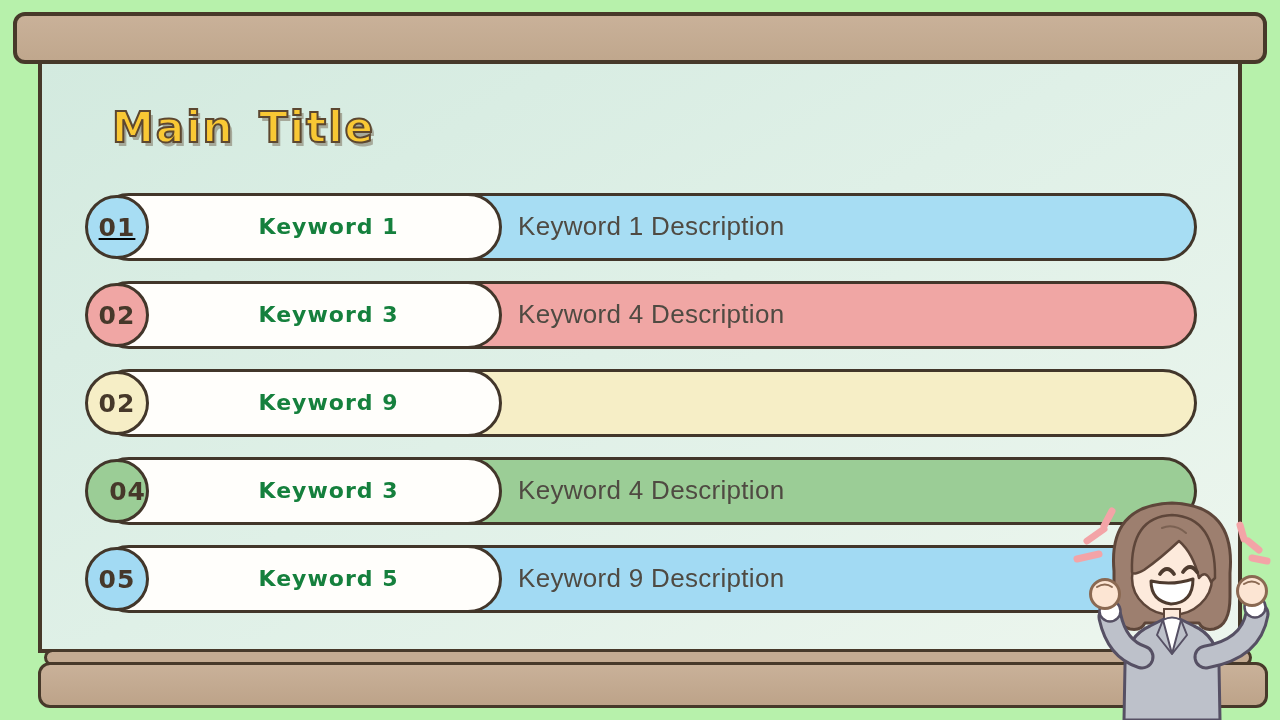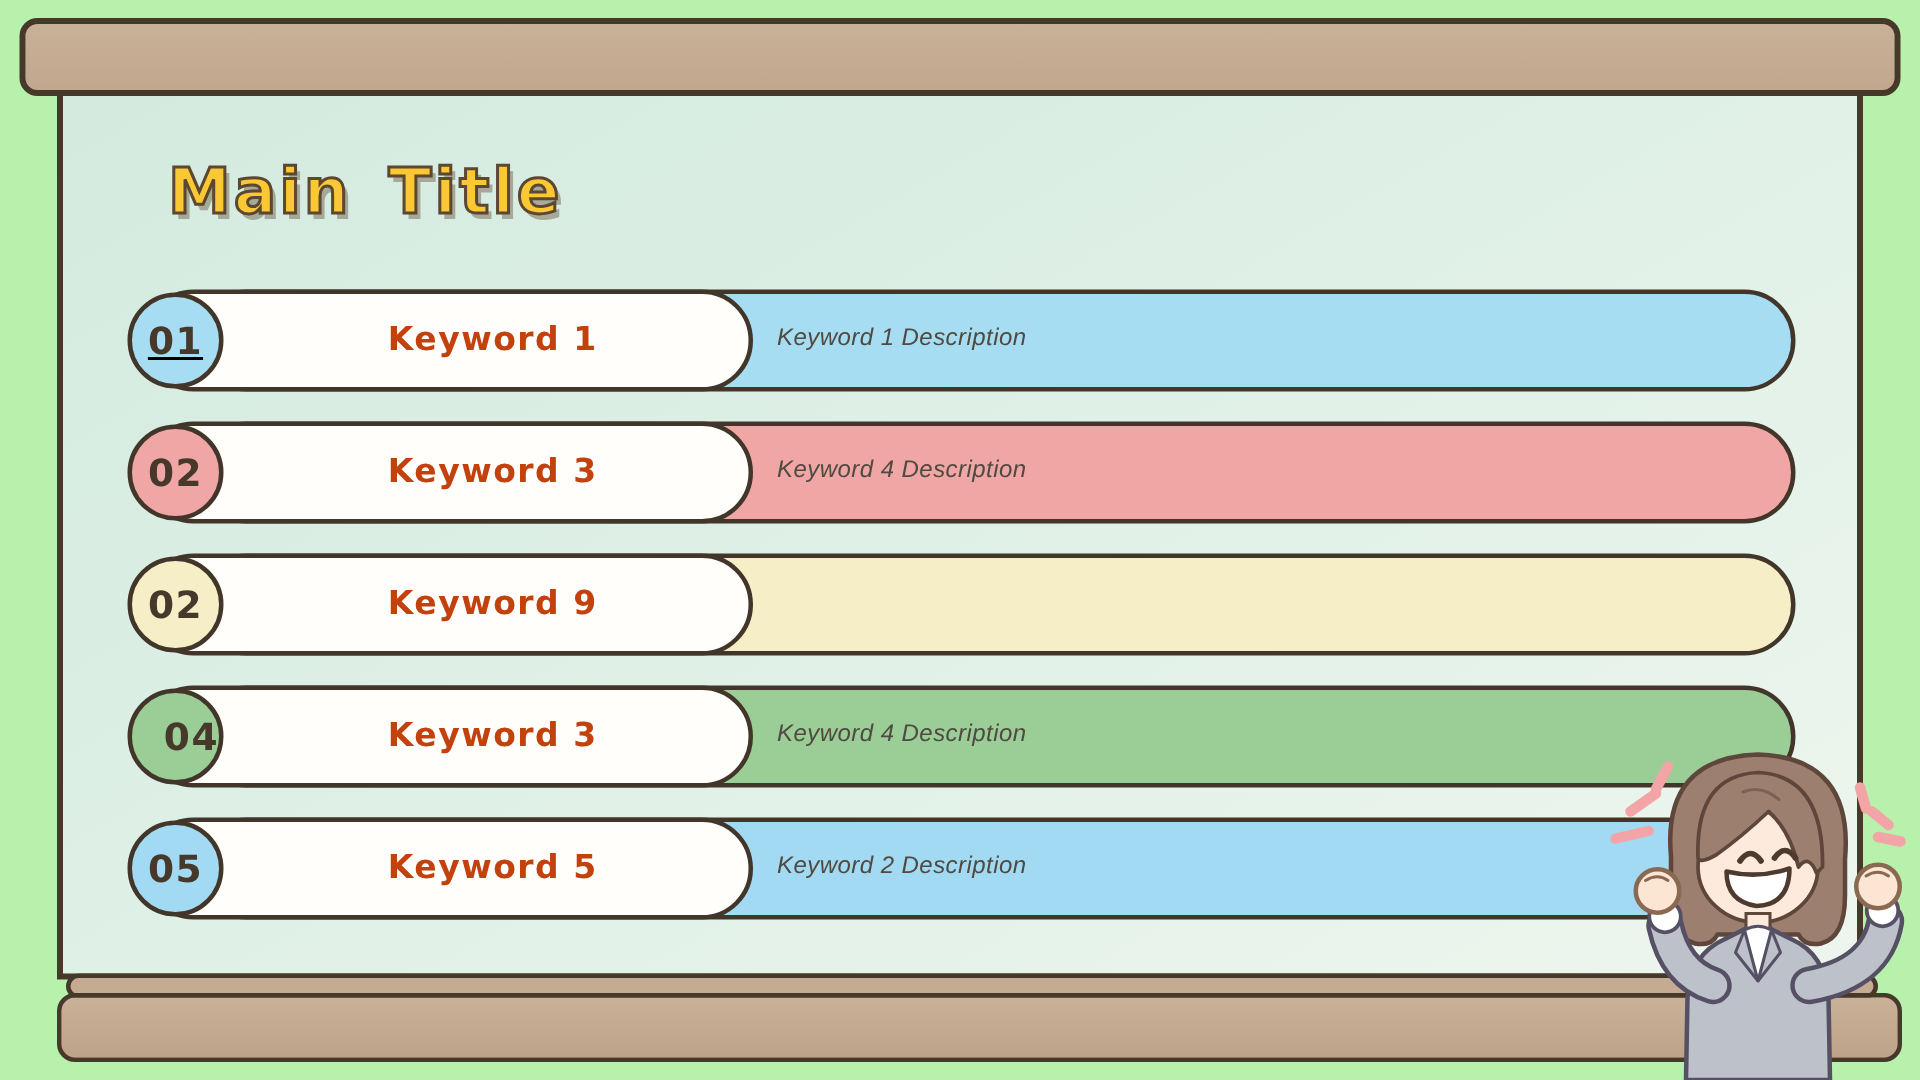--- a/index.html
+++ b/index.html
@@ -38,32 +38,32 @@
     margin-left:32px;
   }
   .rows { position:absolute; left:0; top:0; z-index:2; }
   .row { position:absolute; left:85px; width:1112px; height:68px; }
   .desc-pill {
     position:absolute; left:45px; top:0; width:1067px; height:68px;
     border-radius:34px; border:3px solid #42362a; box-sizing:border-box;
   }
   .desc-text {
     position:absolute; left:433px; top:0; height:48px; line-height:66px;
-    font-family:"Liberation Sans", sans-serif; font-size:16px;
-    color:#4f4a42; letter-spacing:0.3px; white-space:nowrap;font-style:italic;
+    font-family:"Liberation Sans", sans-serif; font-size:26px;
+    color:#4f4a42; letter-spacing:0.3px; white-space:nowrap;
   }
   .white-pill {
     position:absolute; left:10px; top:0; width:407px; height:68px;
     border-radius:34px; background:#fffefb;
     border:3px solid #42362a; box-sizing:border-box;
   }
   .keyword-text {
     position:absolute; left:70px; top:0; width:347px; height:56px; line-height:68px;
     text-align:center; font-size:22px; font-weight:bold;
-    color:#c2410c; letter-spacing:1px;
+    color:#15803d; letter-spacing:1px;
   }
   .num-circle {
     position:absolute; left:0; top:2px; width:64px; height:64px; border-radius:50%;
     border:3px solid #42362a; box-sizing:border-box;
     display:flex; align-items:center; justify-content:center;
   }
   .num-text { font-size:25px; font-weight:bold; color:#46382a; letter-spacing:1px; }
   .character { position:absolute; left:1062px; top:483px; width:214px; height:237px; z-index:4; }
 </style>
 </head>
@@ -112,21 +112,21 @@
     <div class="desc-text">Keyword 4 Description</div>
     <div class="keyword-text">Keyword 3</div>
     <div class="num-circle" style="background: rgb(155, 205, 150); justify-content: flex-end;">
       <span class="num-text">04</span>
     </div>
   </div>
 
   <div class="row" style="top: 545px;">
     <div class="desc-pill" style="background: rgb(162, 218, 243);"></div>
     <div class="white-pill"></div>
-    <div class="desc-text">Keyword 2 Description</div>
+    <div class="desc-text">Keyword 9 Description</div>
     <div class="keyword-text">Keyword 5</div>
     <div class="num-circle" style="background: rgb(162, 218, 243);">
       <span class="num-text">05</span>
     </div>
   </div>
 </div>
 
 <svg class="character" viewBox="0 0 214 237" aria-hidden="true">
   <g stroke="#f3a4a7" stroke-width="7" stroke-linecap="round" fill="none">
     <path d="M15 76 L37 71"></path>

